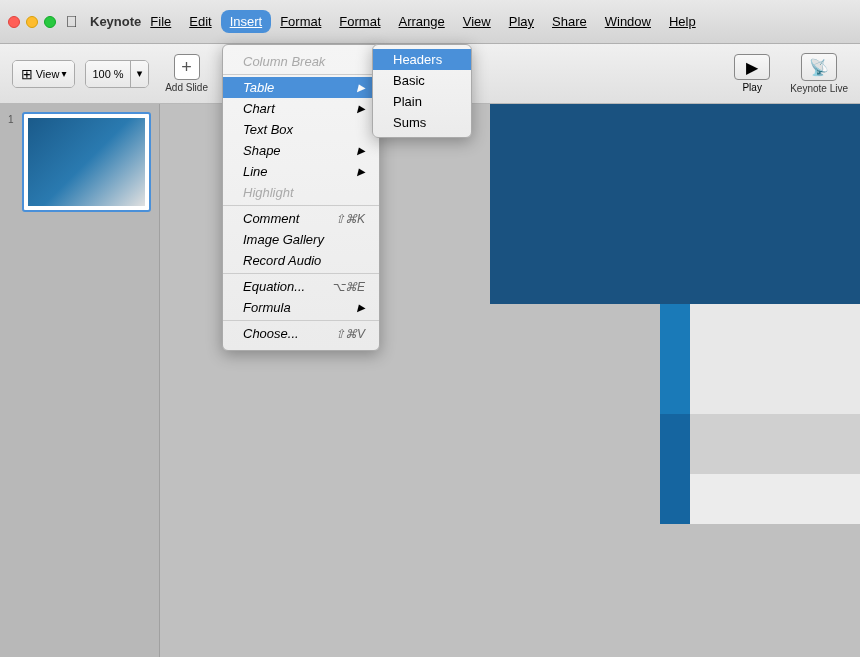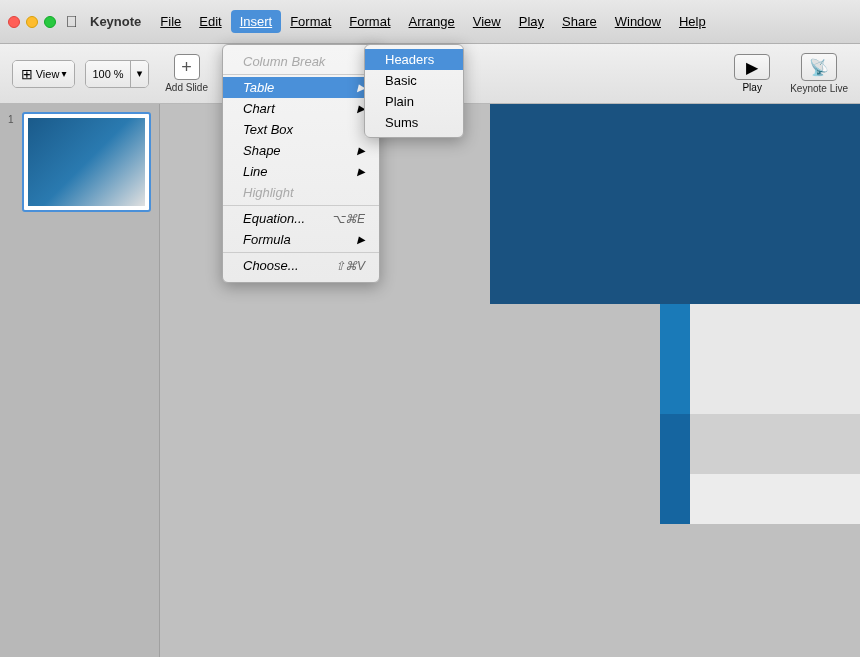--- a/index.html
+++ b/index.html
@@ -36,20 +36,21 @@
       padding: 4px 9px;
       font-size: 13px;
       color: #000;
       cursor: pointer;
       border-radius: 4px;
       text-decoration: underline;
     }
     .menu-item.active {
       background: #4a90d9;
       color: white;
+      border-radius: 8px;
     }
 
     
     #toolbar {
       width: 860px;
       height: 60px;
       background: linear-gradient(to bottom, #f0f0f0, #e0e0e0);
       border-bottom: 1px solid #b8b8b8;
       display: flex;
       align-items: center;
@@ -287,21 +288,21 @@
     .shortcut {
       font-size: 12px;
       color: #666;
       margin-left: 20px;
     }
 
     
     #table-submenu {
       position: absolute;
       top: 44px;
-      left: 364px;
+      left: 372px;
       background: linear-gradient(to bottom, #f5f5f5, #ebebeb);
       border: 1px solid #aaa;
       border-radius: 6px;
       box-shadow: 0 4px 16px rgba(0,0,0,0.3);
       min-width: 100px;
       z-index: 101;
       padding: 4px 0;
     }
 
     .submenu-item {
@@ -331,21 +332,20 @@
       cursor: pointer;
     }
     .tl-close { background: #ff5f57; border: 1px solid #e0443e; }
     .tl-min { background: #febc2e; border: 1px solid #d8a00b; }
     .tl-max { background: #28c840; border: 1px solid #12aa29; }
 
     .app-name {
       font-size: 13px;
       font-weight: 600;
       color: #333;
-      margin-right: 10px;
     }
 
   </style>
 </head>
 <body>
 
 <div id="menubar">
   <div class="traffic-lights">
     <div class="traffic-light tl-close"></div>
     <div class="traffic-light tl-min"></div>
@@ -424,20 +424,28 @@
 
   <div class="menu-section">
     <div class="dropdown-item has-submenu highlighted">Table</div>
     <div class="dropdown-item has-submenu">Chart</div>
     <div class="dropdown-item">Text Box</div>
     <div class="dropdown-item has-submenu">Shape</div>
     <div class="dropdown-item has-submenu">Line</div>
     <div class="dropdown-item disabled">Highlight</div>
   </div>
 
+  <div class="menu-section">
+    <div class="dropdown-item">
+      <span>Comment</span>
+      <span class="shortcut">⇧⌘K</span>
+    </div>
+    <div class="dropdown-item">Image Gallery</div>
+    <div class="dropdown-item">Record Audio</div>
+  </div>
 
   <div class="menu-section">
     <div class="dropdown-item">
       <span>Equation...</span>
       <span class="shortcut">⌥⌘E</span>
     </div>
     <div class="dropdown-item has-submenu">Formula</div>
   </div>
 
   <div class="menu-section">

